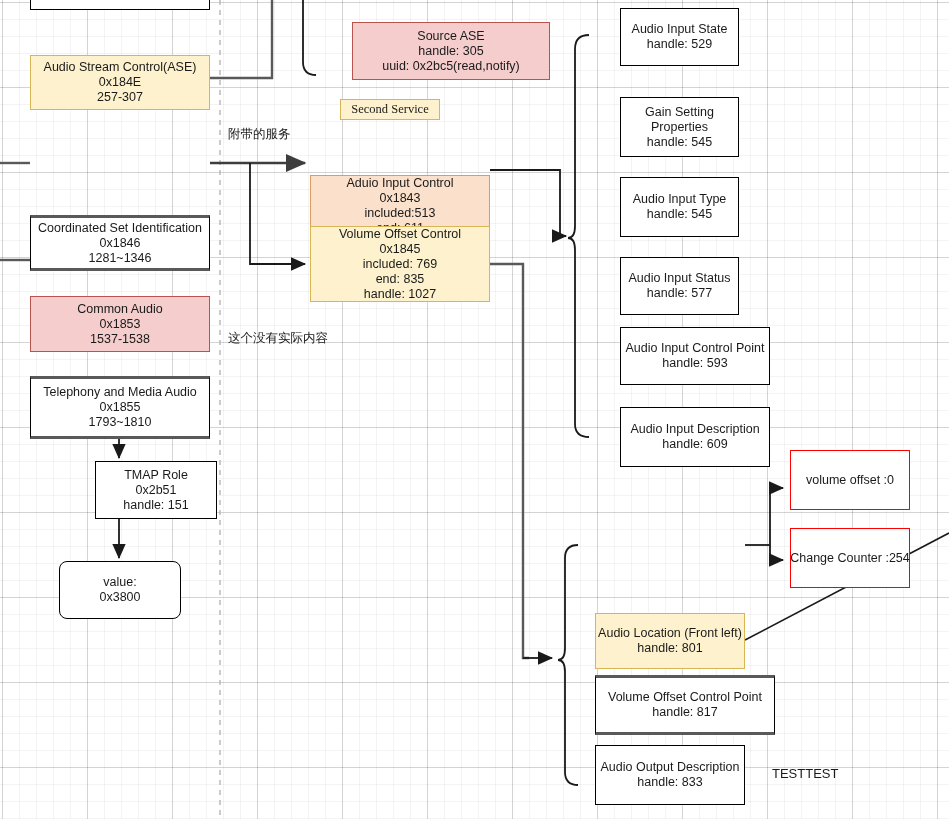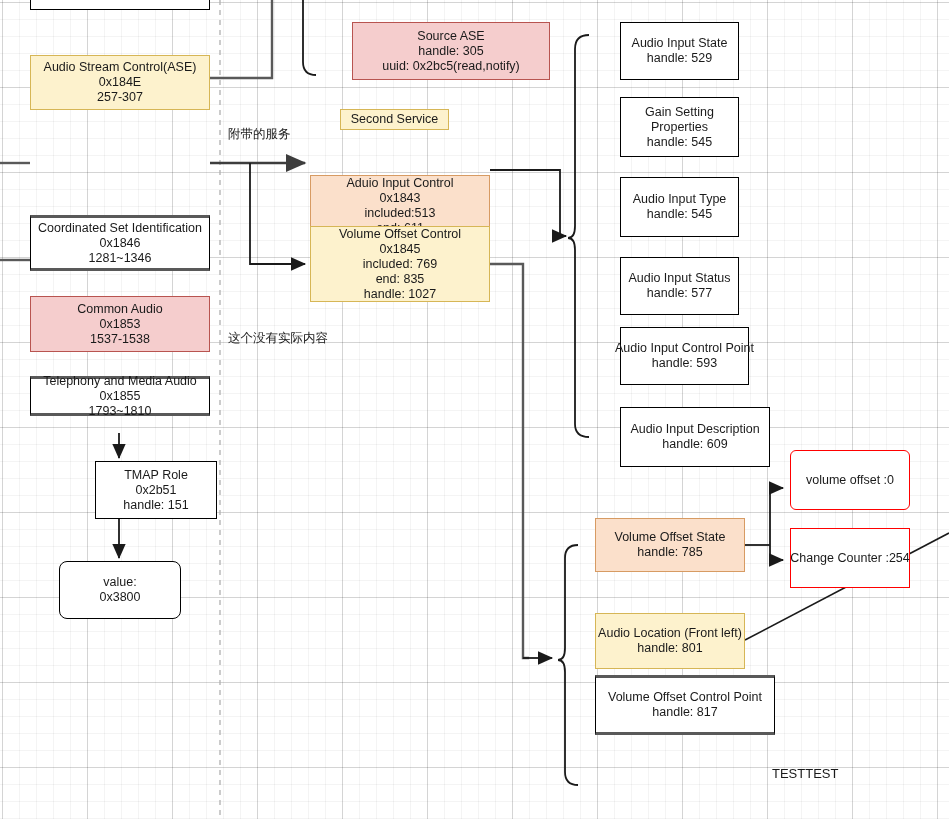--- a/index.html
+++ b/index.html
@@ -133,21 +133,21 @@
     <span class="ln">0x1846</span>
     <span class="ln">1281~1346</span>
   </div>
 
   <div class="node s-pink" style="left:30px; top:296px; width:180px; height:56px;text-align:right;">
     <span class="ln">Common Audio</span>
     <span class="ln">0x1853</span>
     <span class="ln">1537-1538</span>
   </div>
 
-  <div class="node s-whiteg" style="left:30px; top:376px; width:180px; height:40px;">
+  <div class="node s-whiteg" style="left:30px; top:376px; width:180px; height:63px;">
     <span class="ln">Telephony and Media Audio</span>
     <span class="ln">0x1855</span>
     <span class="ln">1793~1810</span>
   </div>
 
   <div class="node s-white" style="left:59px; top:461px; width:122px; height:58px;margin-left:36px;">
     <span class="ln">TMAP Role</span>
     <span class="ln">0x2b51</span>
     <span class="ln">handle: 151</span>
   </div>
@@ -156,94 +156,94 @@
     <span class="ln">value:</span>
     <span class="ln">0x3800</span>
   </div>
 
   <div class="node s-pink" style="left:352px; top:22px; width:198px; height:58px;">
     <span class="ln">Source ASE</span>
     <span class="ln">handle: 305</span>
     <span class="ln">uuid: 0x2bc5(read,notify)</span>
   </div>
 
-  <div class="node s-label" style="left:340px; top:109px; width:109px; height:21px;">
+  <div class="node s-label" style="left:340px; top:99px; width:100px; height:21px;font-family:Liberation Serif, serif;">
     <span class="ln">Second Service</span>
   </div>
 
   <div class="node s-orange" style="left:310px; top:133px; width:180px; height:76px;margin-top:42px;">
     <span class="ln">Aduio Input Control</span>
     <span class="ln">0x1843</span>
     <span class="ln">included:513</span>
     <span class="ln">end: 611</span>
     <span class="ln">handle: 1026</span>
   </div>
 
   <div class="node s-yellow" style="left:310px; top:226px; width:180px; height:76px;">
     <span class="ln">Volume Offset Control</span>
     <span class="ln">0x1845</span>
     <span class="ln">included: 769</span>
     <span class="ln">end: 835</span>
     <span class="ln">handle: 1027</span>
   </div>
 
-  <div class="node s-white" style="left:620px; top:22px; width:119px; height:58px;">
+  <div class="node s-white" style="left:620px; top:8px; width:119px; height:58px;">
     <span class="ln">Audio Input State</span>
     <span class="ln">handle: 529</span>
   </div>
 
   <div class="node s-white" style="left:620px; top:97px; width:119px; height:60px;">
     <span class="ln">Gain Setting</span>
     <span class="ln">Properties</span>
     <span class="ln">handle: 545</span>
   </div>
 
   <div class="node s-white" style="left:620px; top:177px; width:119px; height:60px;">
     <span class="ln">Audio Input Type</span>
     <span class="ln">handle: 545</span>
   </div>
 
   <div class="node s-white" style="left:620px; top:257px; width:119px; height:58px;align-items:center;">
     <span class="ln">Audio Input Status</span>
     <span class="ln">handle: 577</span>
   </div>
 
-  <div class="node s-white" style="left:620px; top:327px; width:129px; height:58px;">
+  <div class="node s-white" style="left:620px; top:327px; width:150px; height:58px;">
     <span class="ln">Audio Input Control Point</span>
     <span class="ln">handle: 593</span>
   </div>
 
   <div class="node s-white" style="left:620px; top:407px; width:150px; height:60px;">
     <span class="ln">Audio Input Description</span>
     <span class="ln">handle: 609</span>
   </div>
 
-  <div class="node s-red" style="left:790px; top:450px; width:120px; height:60px;border-radius:6px;">
+  <div class="node s-red" style="left:790px; top:450px; width:120px; height:60px;">
     <span class="ln">volume offset :0</span>
   </div>
 
   <div class="node s-red" style="left:790px; top:528px; width:120px; height:60px;">
     <span class="ln">Change Counter :254</span>
   </div>
 
-  <div class="node s-orange" style="left:595px; top:518px; width:150px; height:54px;">
-    <span class="ln">Volume Offset State</span>
-    <span class="ln">handle: 785</span>
-  </div>
 
   <div class="node s-yellow" style="left:595px; top:597px; width:150px; height:56px;margin-top:16px;">
     <span class="ln">Audio Location (Front left)</span>
     <span class="ln">handle: 801</span>
   </div>
 
   <div class="node s-whiteg" style="left:595px; top:675px; width:180px; height:60px;">
     <span class="ln">Volume Offset Control Point</span>
     <span class="ln">handle: 817</span>
   </div>
 
+  <div class="node s-white" style="left:595px; top:745px; width:150px; height:60px;">
+    <span class="ln">Audio Output Description</span>
+    <span class="ln">handle: 833</span>
+  </div>
 
   <div class="plain-text cjk" style="left:228px; top:126px;">附带的服务</div>
 
   <div class="plain-text cjk" style="left:228px; top:330px;">这个没有实际内容</div>
 
   <div class="plain-text" style="left:772px; top:766px; font-size:13px;">TESTTEST</div>
 
 </div>
 
 </body></html>

